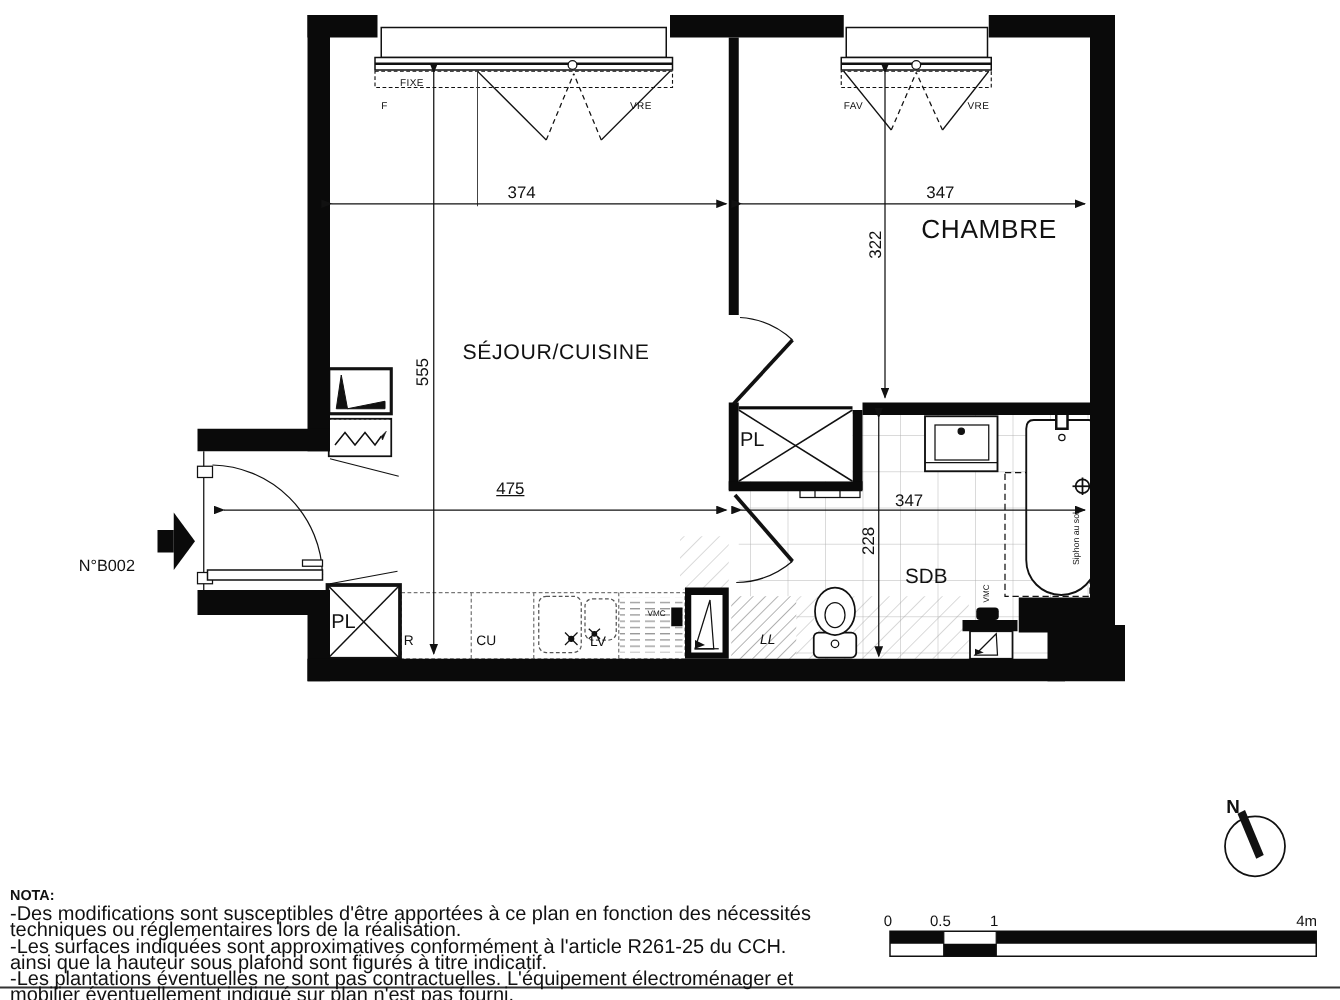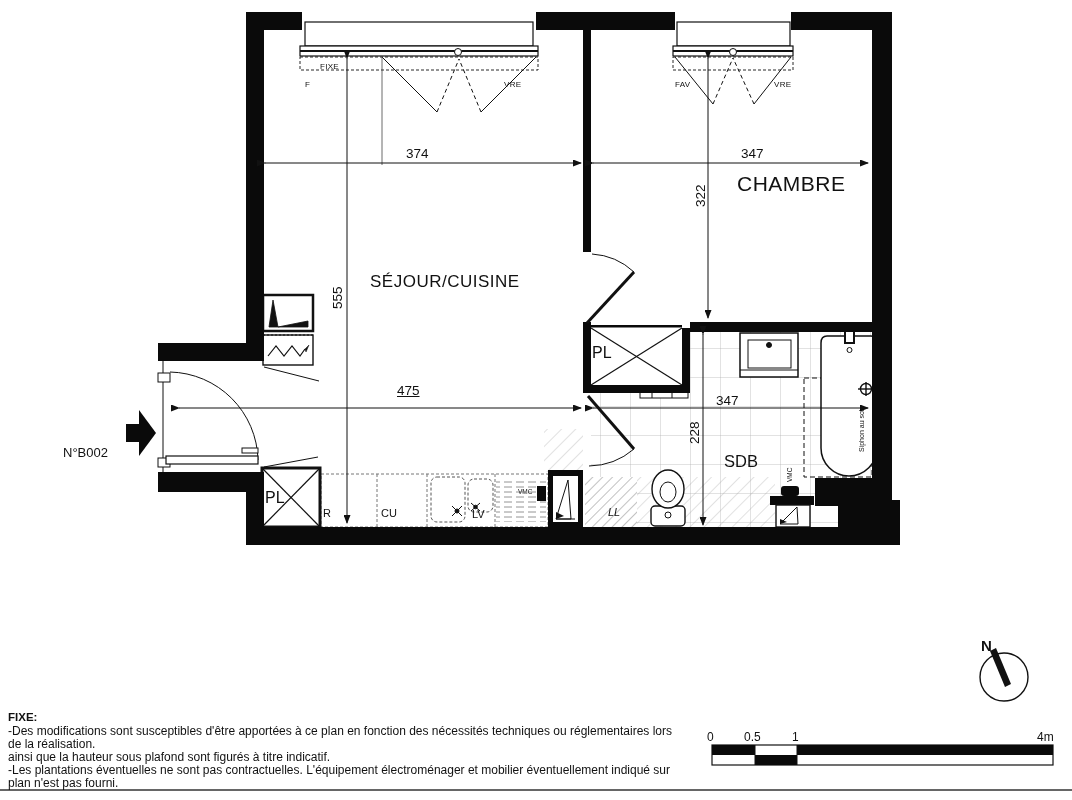--- a/index.html
+++ b/index.html
@@ -11,21 +11,21 @@
   .room-sm{font-size:21px;letter-spacing:.5px;}
   .pl{font-size:16px;text-align:right;}
   .dim{font-size:13.5px;}
   .rot{transform:rotate(-90deg);transform-origin:0 0;}
   .small{font-size:11px;}
   .tiny{font-size:8px;letter-spacing:.3px;margin-top:22px;}
   .micro{font-size:6.5px;}
   .unit{font-size:13px;}
   .nota{position:absolute;left:8px;top:711px;width:680px;}
   .nota .t{font-size:11.5px;font-weight:bold;margin:0 0 2px 0;}
-  .nota .l{font-size:12px;line-height:13px;}
+  .nota .l{font-size:16px;line-height:13px;}
   .scalelbl{font-size:12px;}
   .north{font-size:15px;font-weight:bold;}
 </style>
 </head>
 <body>
 <div id="stage">
 
 <svg width="1072" height="800" viewBox="0 0 1072 800">
   <defs>
     <marker id="ar" markerWidth="9" markerHeight="7" refX="8" refY="3.5" orient="auto" markerUnits="userSpaceOnUse">
@@ -279,22 +279,23 @@
 
 <div class="lbl small" style="left:323px;top:507px;">R</div>
 <div class="lbl small" style="left:381px;top:507px;">CU</div>
 <div class="lbl small" style="left:472px;top:508px;">LV</div>
 <div class="lbl small" style="left:608px;top:506px;font-style:italic;">LL</div>
 <div class="lbl micro" style="left:518px;top:488px;">VMC</div>
 <div class="lbl micro rot" style="left:786px;top:482px;">VMC</div>
 <div class="lbl micro rot" style="left:858px;top:452px;font-size:7px;">Siphon au sol</div>
 
 <div class="nota">
-  <div class="t">FIXE:</div>
+  <div class="t">NOTA:</div>
   <div class="l">-Des modifications sont susceptibles d'être apportées à ce plan en fonction des nécessités techniques ou réglementaires lors de la réalisation.</div>
+  <div class="l">-Les surfaces indiquées sont approximatives conformément à l'article R261-25 du CCH.</div>
   <div class="l">ainsi que la hauteur sous plafond sont figurés à titre indicatif.</div>
   <div class="l">-Les plantations éventuelles ne sont pas contractuelles. L'équipement électroménager et mobilier éventuellement indiqué sur plan n'est pas fourni.</div>
 </div>
 
 <div class="lbl scalelbl" style="left:707px;top:730px;">0</div>
 <div class="lbl scalelbl" style="left:744px;top:730px;">0.5</div>
 <div class="lbl scalelbl" style="left:792px;top:730px;">1</div>
 <div class="lbl scalelbl" style="left:1037px;top:730px;">4m</div>
 <div class="lbl north" style="left:981px;top:637px;">N</div>
 

